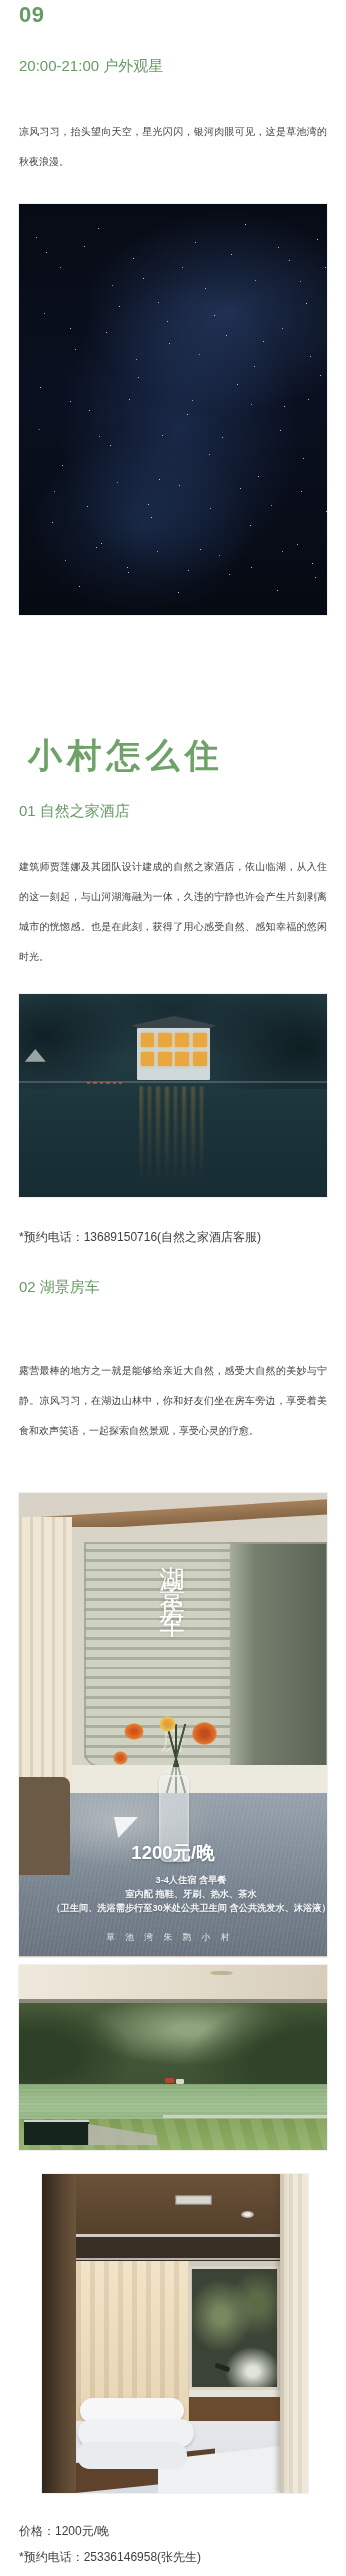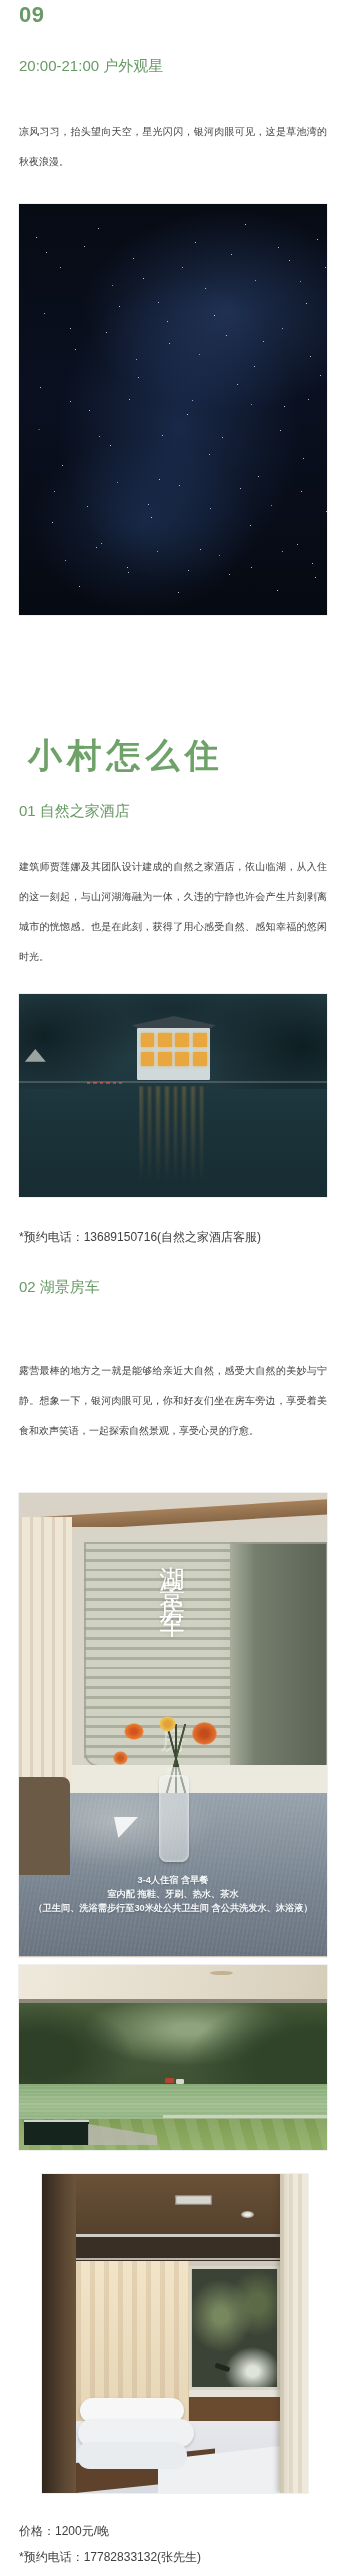--- a/index.html
+++ b/index.html
@@ -107,21 +107,21 @@
   .poster .f2{left:140px;top:223px;width:17.3px;height:16px;background:radial-gradient(#e2a139 25%,#eec254 60%,rgba(0,0,0,0) 72%);}
   .poster .f3{left:173px;top:229px;width:25.4px;height:23px;background:radial-gradient(#c34c1c 20%,#e2702a 62%,rgba(0,0,0,0) 74%);}
   .poster .f4{left:94px;top:258px;width:15px;height:14px;background:radial-gradient(#cf5b22 25%,#e8833a 60%,rgba(0,0,0,0) 72%);}
   .poster .bottle{position:absolute;left:140px;top:282px;width:30px;height:87px;border-radius:5.8px 5.8px 8px 8px;
     background:linear-gradient(180deg,rgba(240,242,240,0.55),rgba(214,220,222,0.6));
     box-shadow:inset 0 0 3.5px rgba(255,255,255,0.7),0 1.2px 2.3px rgba(40,50,60,0.25);}
   .poster .bottleneck{position:absolute;left:148px;top:274px;width:15px;height:10.4px;background:rgba(236,238,236,0.6);border-radius:2.3px;}
   .poster .price{position:absolute;left:0;top:347px;width:100%;text-align:center;font-size:18.5px;font-weight:bold;color:#ffffff;
     text-shadow:0 0.6px 2.3px rgba(30,40,50,0.35);}
   .poster .details{position:absolute;left:0;top:380px;width:100%;text-align:center;font-size:9.2px;line-height:14px;
-    font-weight:bold;color:#f4f6f7;text-shadow:0 0.6px 1.7px rgba(30,40,50,0.3);}
+    font-weight:bold;color:#f4f6f7;text-shadow:0 0.6px 1.7px rgba(30,40,50,0.3);padding-left:18px;}
   .poster .wm{position:absolute;left:0;top:439px;width:100%;text-align:center;font-size:8.7px;letter-spacing:10.4px;
     color:rgba(250,250,248,0.85);}
 
   
   .lake{left:19px;top:1965px;width:308px;height:185px;background:#7ba06d;}
   .lake .awning{position:absolute;left:0;top:0;width:100%;height:38px;
     background:linear-gradient(100deg,#efe9dc 0%,#e3dccb 55%,#d6cdb9 100%);
     border-bottom:4px solid #8f897b;box-sizing:border-box;}
   .lake .stain{position:absolute;left:191px;top:5.8px;width:23px;height:4.6px;background:rgba(150,120,70,0.4);border-radius:50%;}
   .lake .forest{position:absolute;left:0;top:38px;width:100%;height:87px;
@@ -220,21 +220,21 @@
     </div>
     <div class="tent"></div>
     <div class="buoys"></div>
     <div class="waterline"></div>
     <div class="refl"></div>
   </div>
 
   <div class="note" style="top:1229px;">*预约电话：13689150716(自然之家酒店客服)</div>
 
   <div class="green-title" style="top:1278px;">02 湖景房车</div>
-  <div class="para" style="top:1356px;">露营最棒的地方之一就是能够给亲近大自然，感受大自然的美妙与宁静。想象一下，银河肉眼可见，你和好友们坐在房车旁边，享受着美食和欢声笑语，一起探索自然景观，享受心灵的疗愈。</div>
+  <div class="para" style="top:1356px;">露营最棒的地方之一就是能够给亲近大自然，感受大自然的美妙与宁静。凉风习习，在湖边山林中，你和好友们坐在房车旁边，享受着美食和欢声笑语，一起探索自然景观，享受心灵的疗愈。</div>
 
   <div class="photo poster">
     <div class="ceiling"></div>
     <div class="beam"></div>
     <div class="curtainL"></div>
     <div class="winframe"></div>
     <div class="winview">
       <div class="blinds"></div>
     </div>
     <div class="winmetal"></div>
@@ -244,25 +244,27 @@
     <div class="vtitle">湖景房车</div>
     <div class="vtitle-part">房</div>
     <div class="stems"></div>
     <div class="flower f1"></div>
     <div class="flower f2"></div>
     <div class="flower f3"></div>
     <div class="flower f4"></div>
     <div class="bottleneck"></div>
     <div class="bottle"></div>
     <div class="tri"></div>
+    <div class="price">1200元/晚</div>
     <div class="details">
       <div>3-4人住宿 含早餐</div>
       <div>室内配 拖鞋、牙刷、热水、茶水</div>
       <div>（卫生间、洗浴需步行至30米处公共卫生间 含公共洗发水、沐浴液）</div>
     </div>
+    <div class="wm">草池湾朱鹮小村</div>
   </div>
 
   <div class="photo lake">
     <div class="forest"></div>
     <div class="awning"></div>
     <div class="stain"></div>
     <div class="truck1"></div>
     <div class="truck2"></div>
     <div class="water"></div>
     <div class="shore"></div>
@@ -287,16 +289,16 @@
     <div class="rail"></div>
     <div class="sheet"></div>
     <div class="duv1"></div>
     <div class="duv2"></div>
     <div class="duv3"></div>
     <div class="wardrobe"></div>
     <div class="curtainR"></div>
   </div>
 
   <div class="note" style="top:2523px;">价格：1200元/晚</div>
-  <div class="note" style="top:2549px;">*预约电话：17782833132(张先生)</div>
+  <div class="note" style="top:2549px;">*预约电话：25336146958(张先生)</div>
 
 </div>
 
 
 </body></html>

